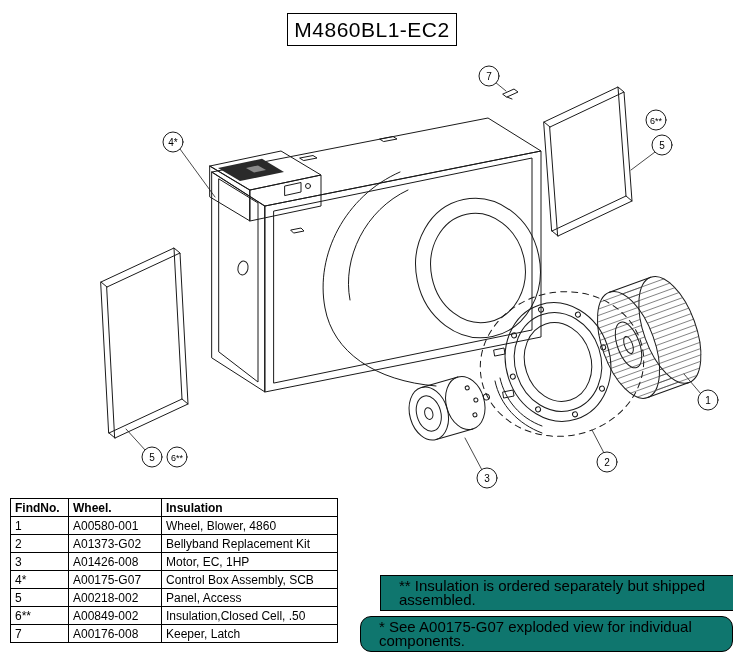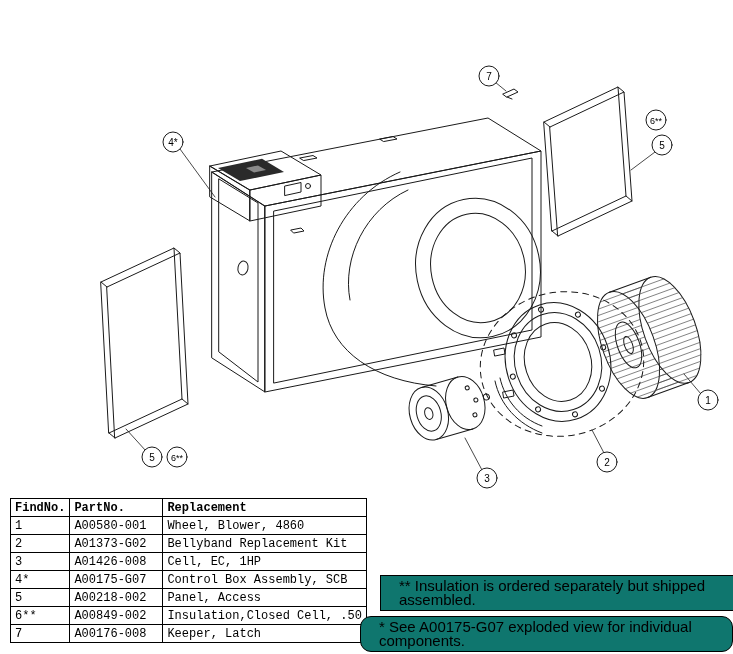--- a/index.html
+++ b/index.html
@@ -3,34 +3,37 @@
 <meta charset="utf-8">
 <style>
   html,body{margin:0;padding:0;background:#fff;}
   body{width:733px;height:654px;font-family:"Liberation Sans",sans-serif;color:#000;}
   .page{position:relative;width:733px;height:654px;background:#fff;overflow:hidden;}
   .title-box{position:absolute;left:287px;top:13px;width:168px;height:31px;border:1px solid #000;
     display:flex;align-items:center;justify-content:center;font-size:21px;letter-spacing:.5px;}
   svg.diagram{position:absolute;left:0;top:0;}
   table.parts{position:absolute;left:10px;top:498px;border-collapse:collapse;font-size:12px;table-layout:fixed;}
   table.parts th,table.parts td{border:1px solid #000;padding:1px 4px;height:15px;text-align:left;
-    white-space:nowrap;overflow:hidden;font-weight:normal;font-family:Liberation Mono, monospace;}
+    white-space:nowrap;overflow:hidden;font-weight:normal;}
   table.parts th{font-weight:bold;}
   .note{position:absolute;border:1px solid #000;font-size:15px;line-height:14px;padding:3px 18px;background:#0f766e;}
   .note1{left:380px;top:575px;width:335px;}
   .note2{left:360px;top:616px;width:335px;border-radius:11px;}
   .note .line{display:block;}
   text.callout-num{font-family:"Liberation Sans",sans-serif;font-size:10px;fill:#000;stroke:none;}
   text.callout-num.small{font-size:9px;}
 </style>
 </head>
 <body>
 
 <div class="page">
 
+  <div class="title-box">
+    <span>M4860BL1-EC2</span>
+  </div>
 
   <svg class="diagram" width="733" height="500" viewBox="0 0 733 500">
     <g fill="none" stroke="#1a1a1a" stroke-width="1" stroke-linejoin="round" stroke-linecap="round">
 
       <g>
         <polygon points="212,172 488,118 541,151 265,206"></polygon>
         <polygon points="265,206 541,151 541,337 265,392"></polygon>
         <polygon points="212,172 265,206 265,392 212,358"></polygon>
         <polygon points="219,179 258,203 258,382 219,352"></polygon>
         <polygon points="274,211 532,158 532,330 274,383"></polygon>
@@ -175,39 +178,39 @@
 
   <table class="parts">
     <colgroup>
         <col style="width:58px">
         <col style="width:93px">
         <col style="width:176px">
       </colgroup>
     <thead>
       <tr>
         <th>FindNo.</th>
-        <th>PartNo.</th>
-        <th>Replacement</th>
+        <th>Wheel.</th>
+        <th>Insulation</th>
       </tr>
     </thead>
     <tbody>
       <tr>
         <td>1</td>
         <td>A00580-001</td>
         <td>Wheel, Blower, 4860</td>
       </tr>
       <tr>
         <td>2</td>
         <td>A01373-G02</td>
         <td>Bellyband Replacement Kit</td>
       </tr>
       <tr>
         <td>3</td>
         <td>A01426-008</td>
-        <td>Cell, EC, 1HP</td>
+        <td>Motor, EC, 1HP</td>
       </tr>
       <tr>
         <td>4*</td>
         <td>A00175-G07</td>
         <td>Control Box Assembly, SCB</td>
       </tr>
       <tr>
         <td>5</td>
         <td>A00218-002</td>
         <td>Panel, Access</td>

